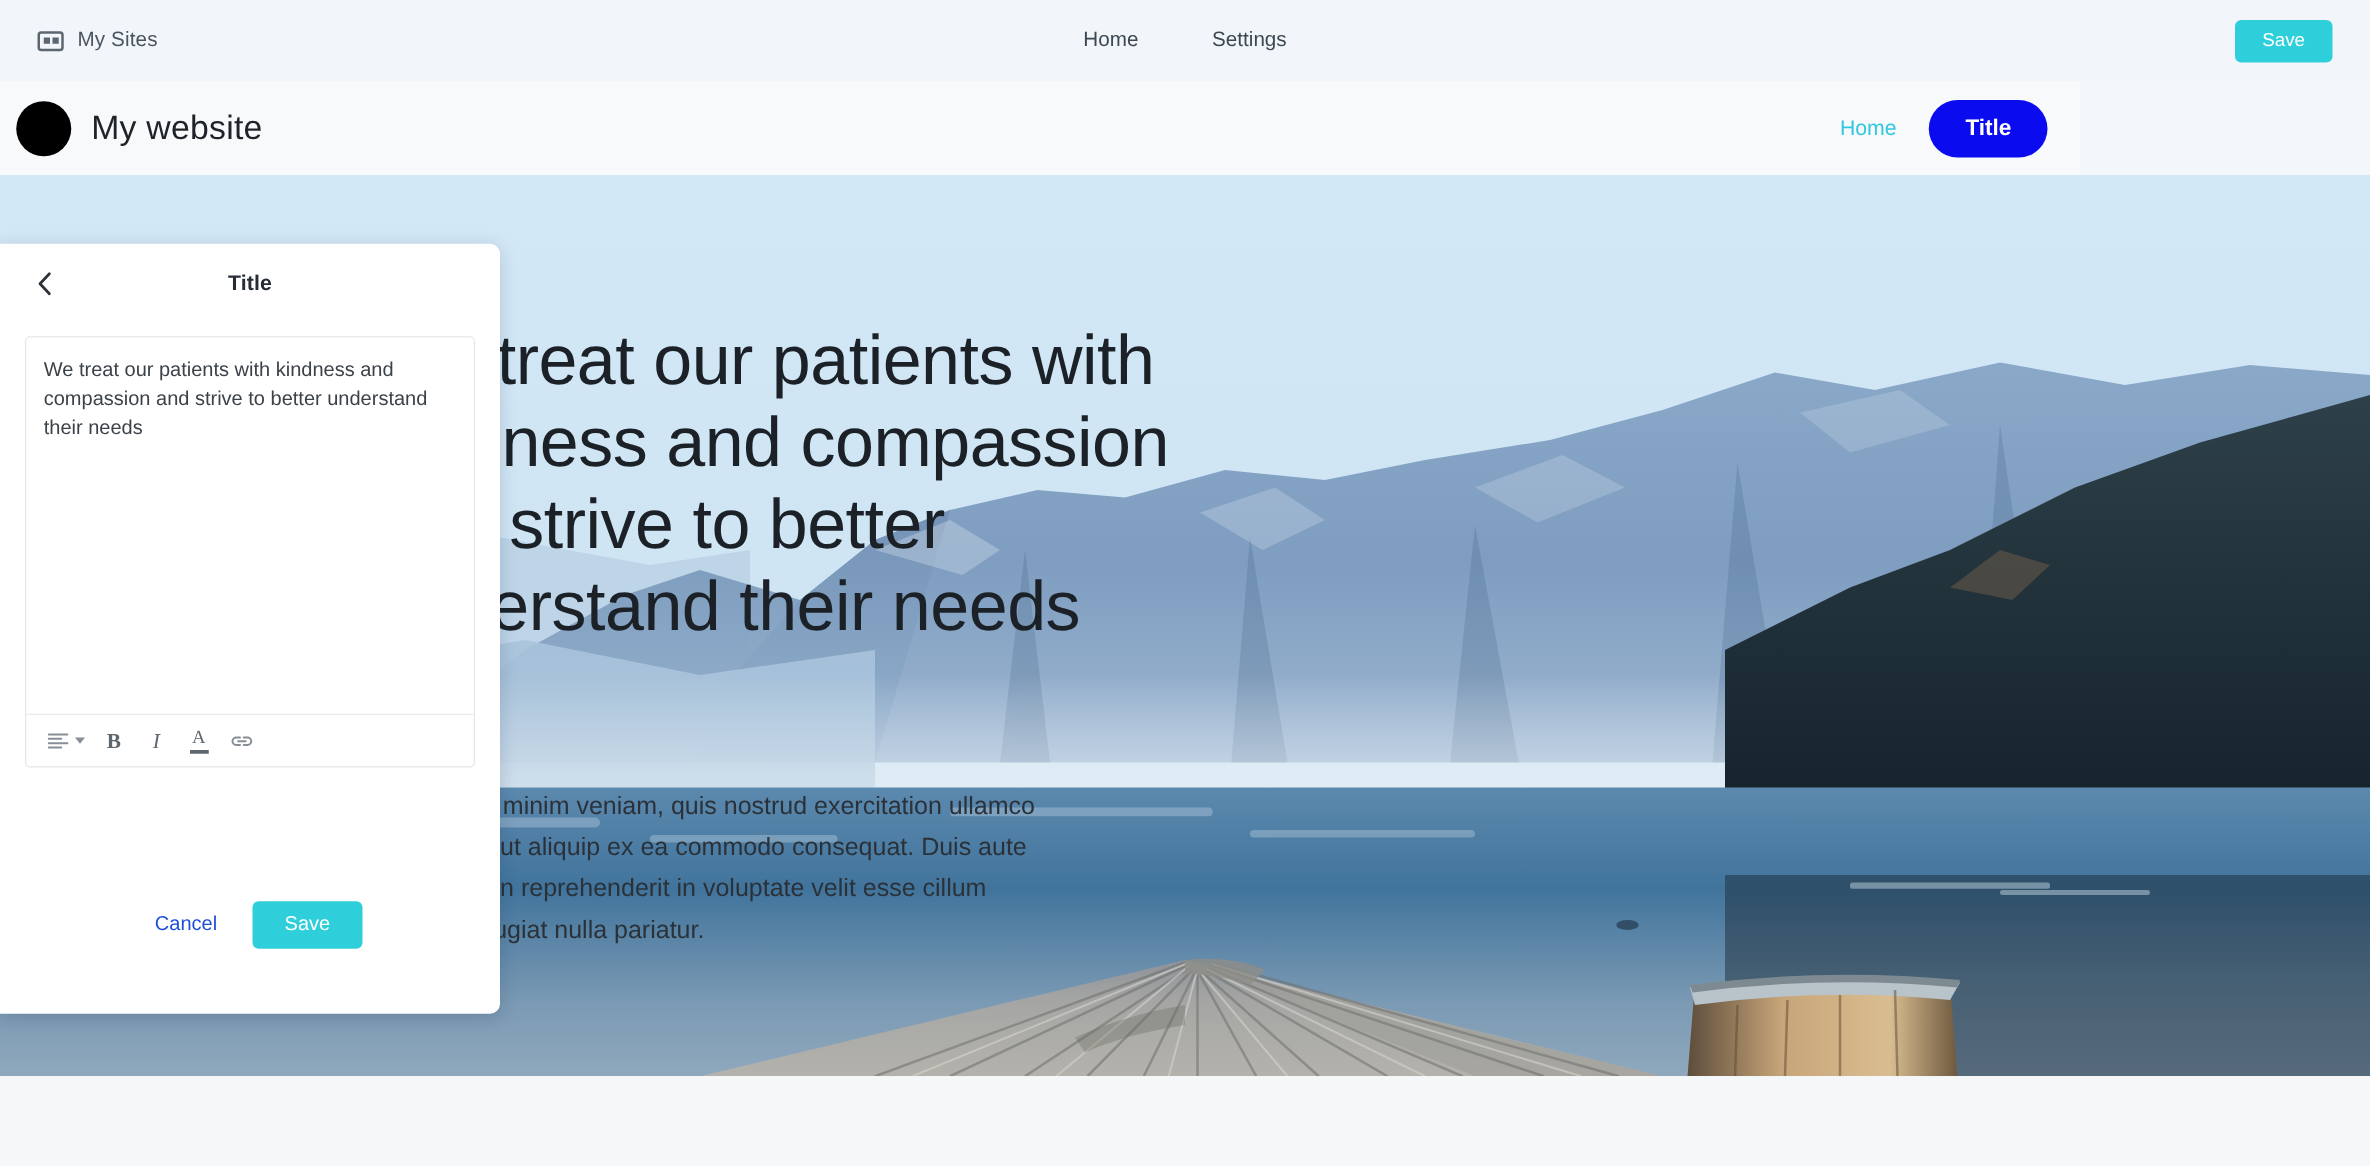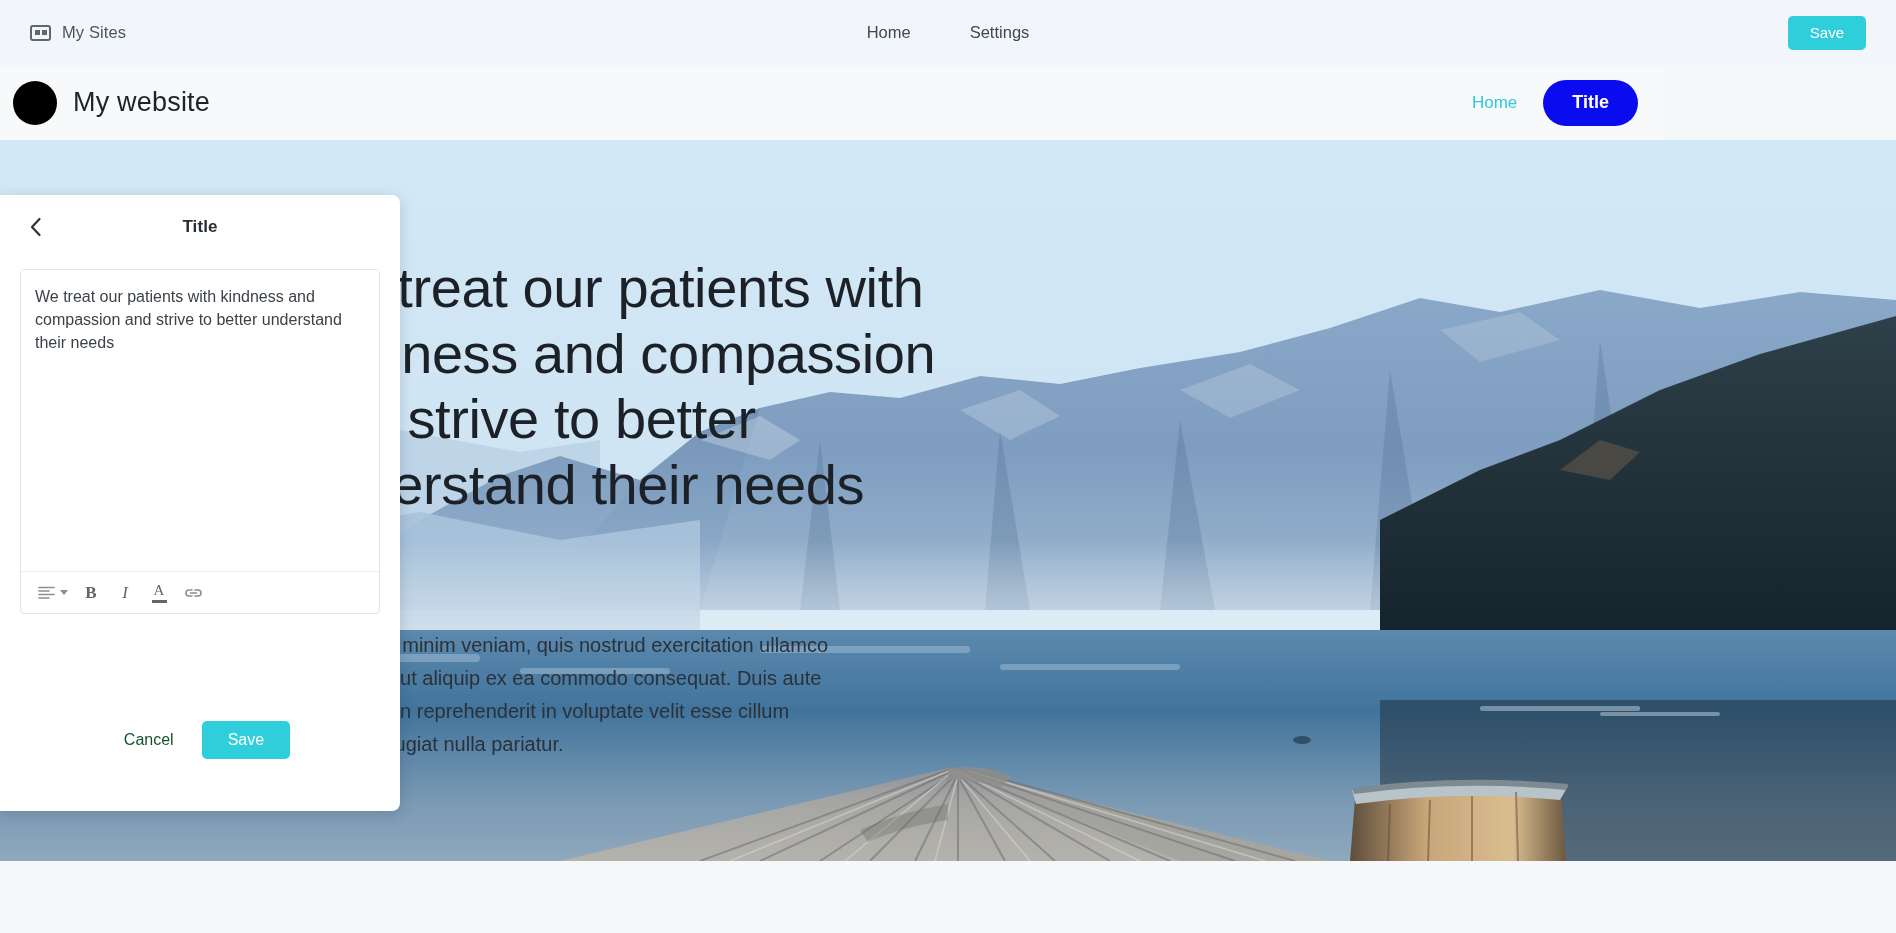--- a/index.html
+++ b/index.html
@@ -181,21 +181,21 @@
     border-top: 5px solid #868e96;
   }
 
   .panel-foot {
     margin-top: auto;
     display: flex; align-items: center; justify-content: center; gap: 14px;
     padding-bottom: 52px;
   }
   .btn-cancel {
     background: none; border: none;
-    font-size: 16px; color: #14532d; font-family: inherit;
+    font-size: 16px; color: #1d4ed8; font-family: inherit;
     padding: 8px 14px; cursor: pointer;
   }
   .btn-save {
     background: #2ecfda; color: #ffffff;
     border: none; border-radius: 5px;
     font-size: 16px; font-family: inherit;
     padding: 0 26px; height: 38px;
     cursor: pointer;
   }
 

